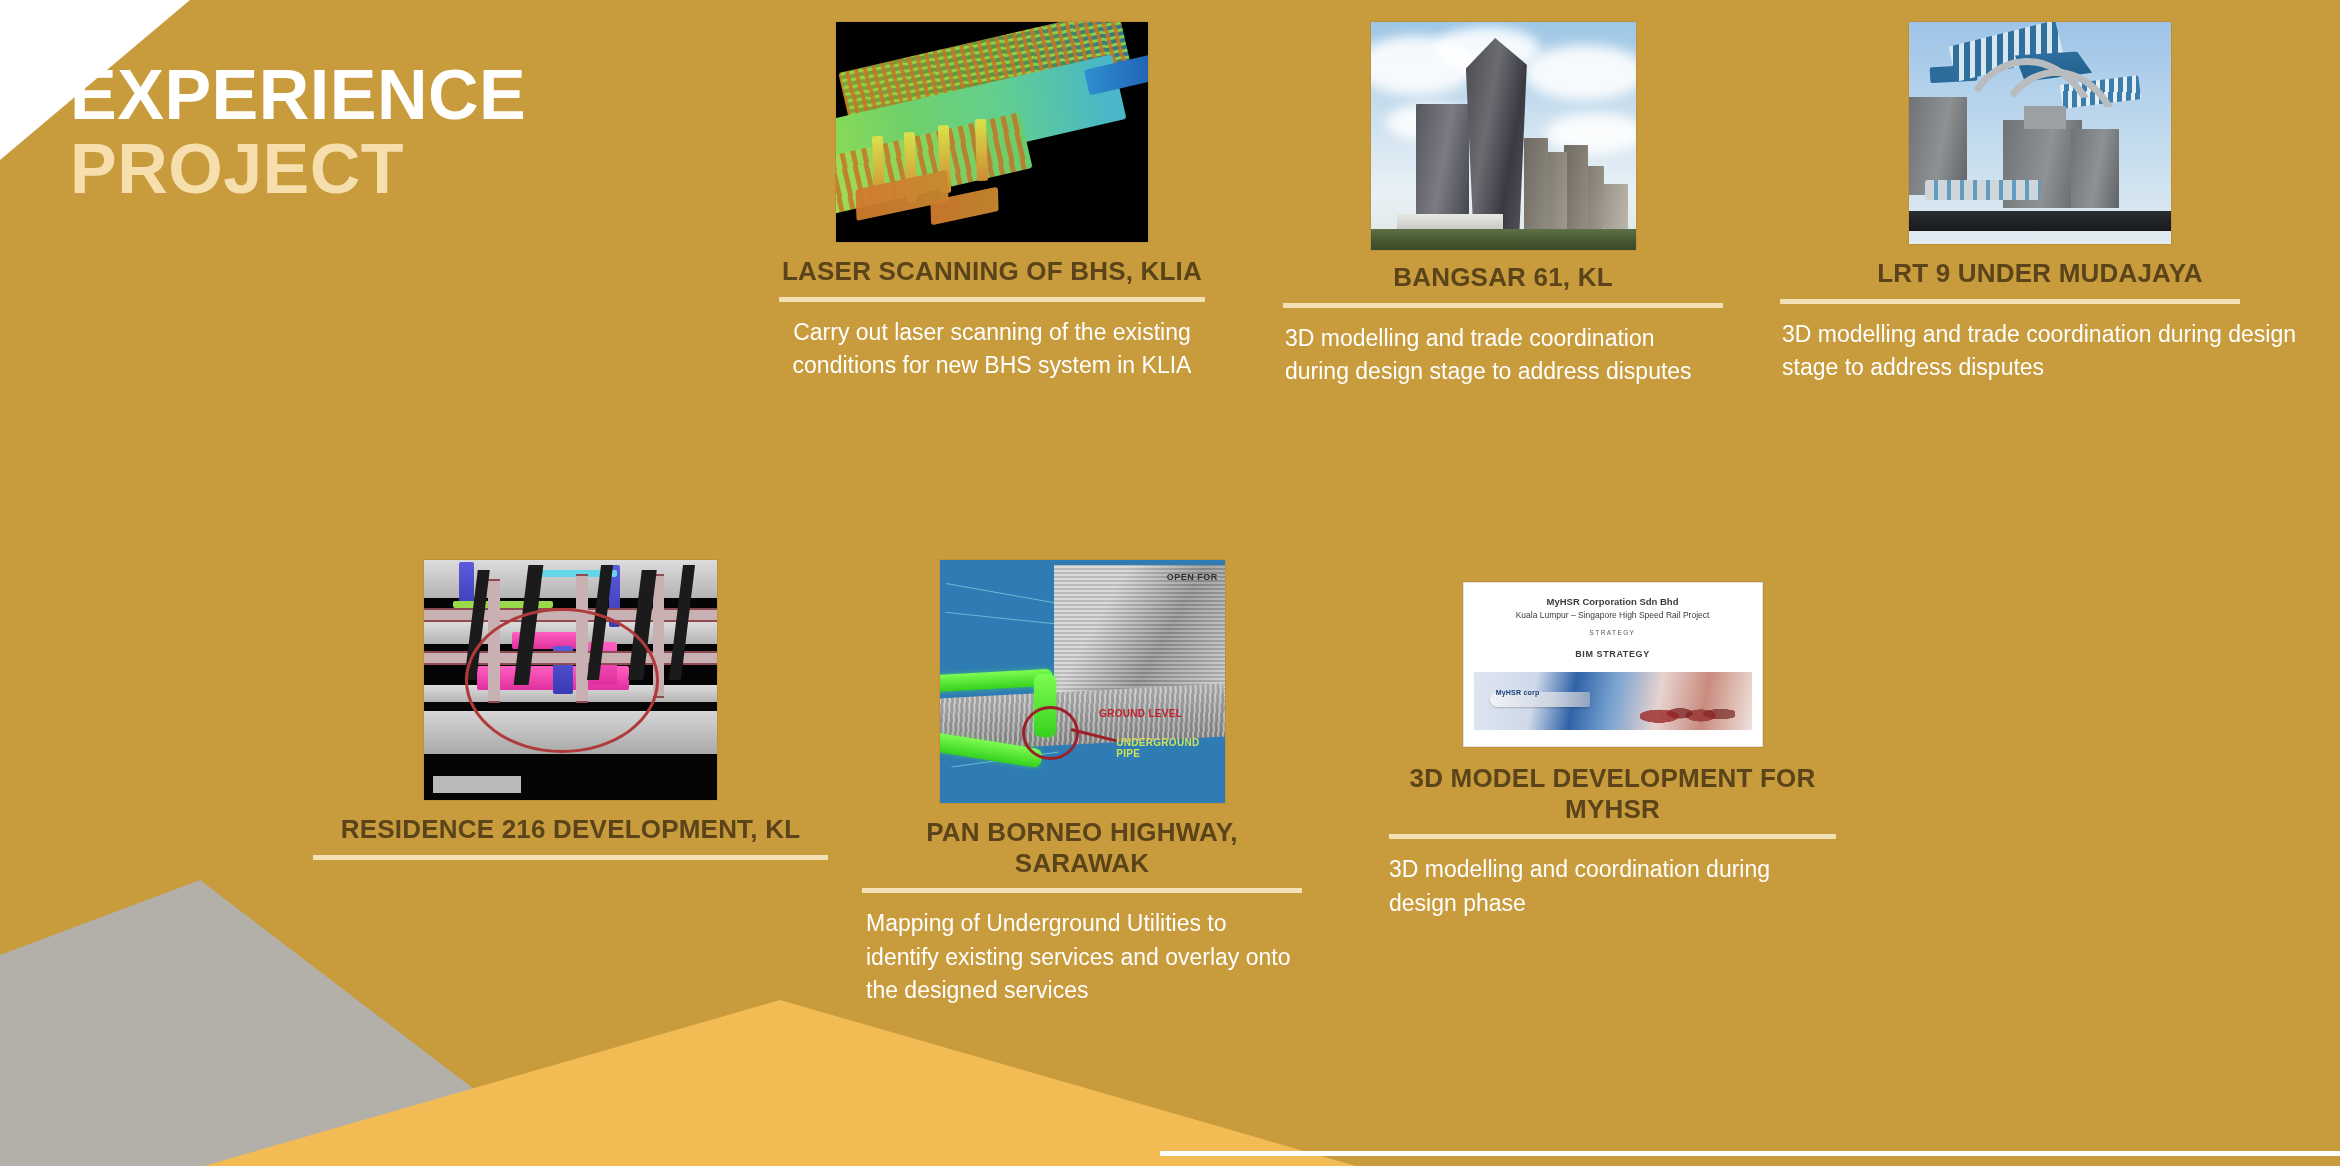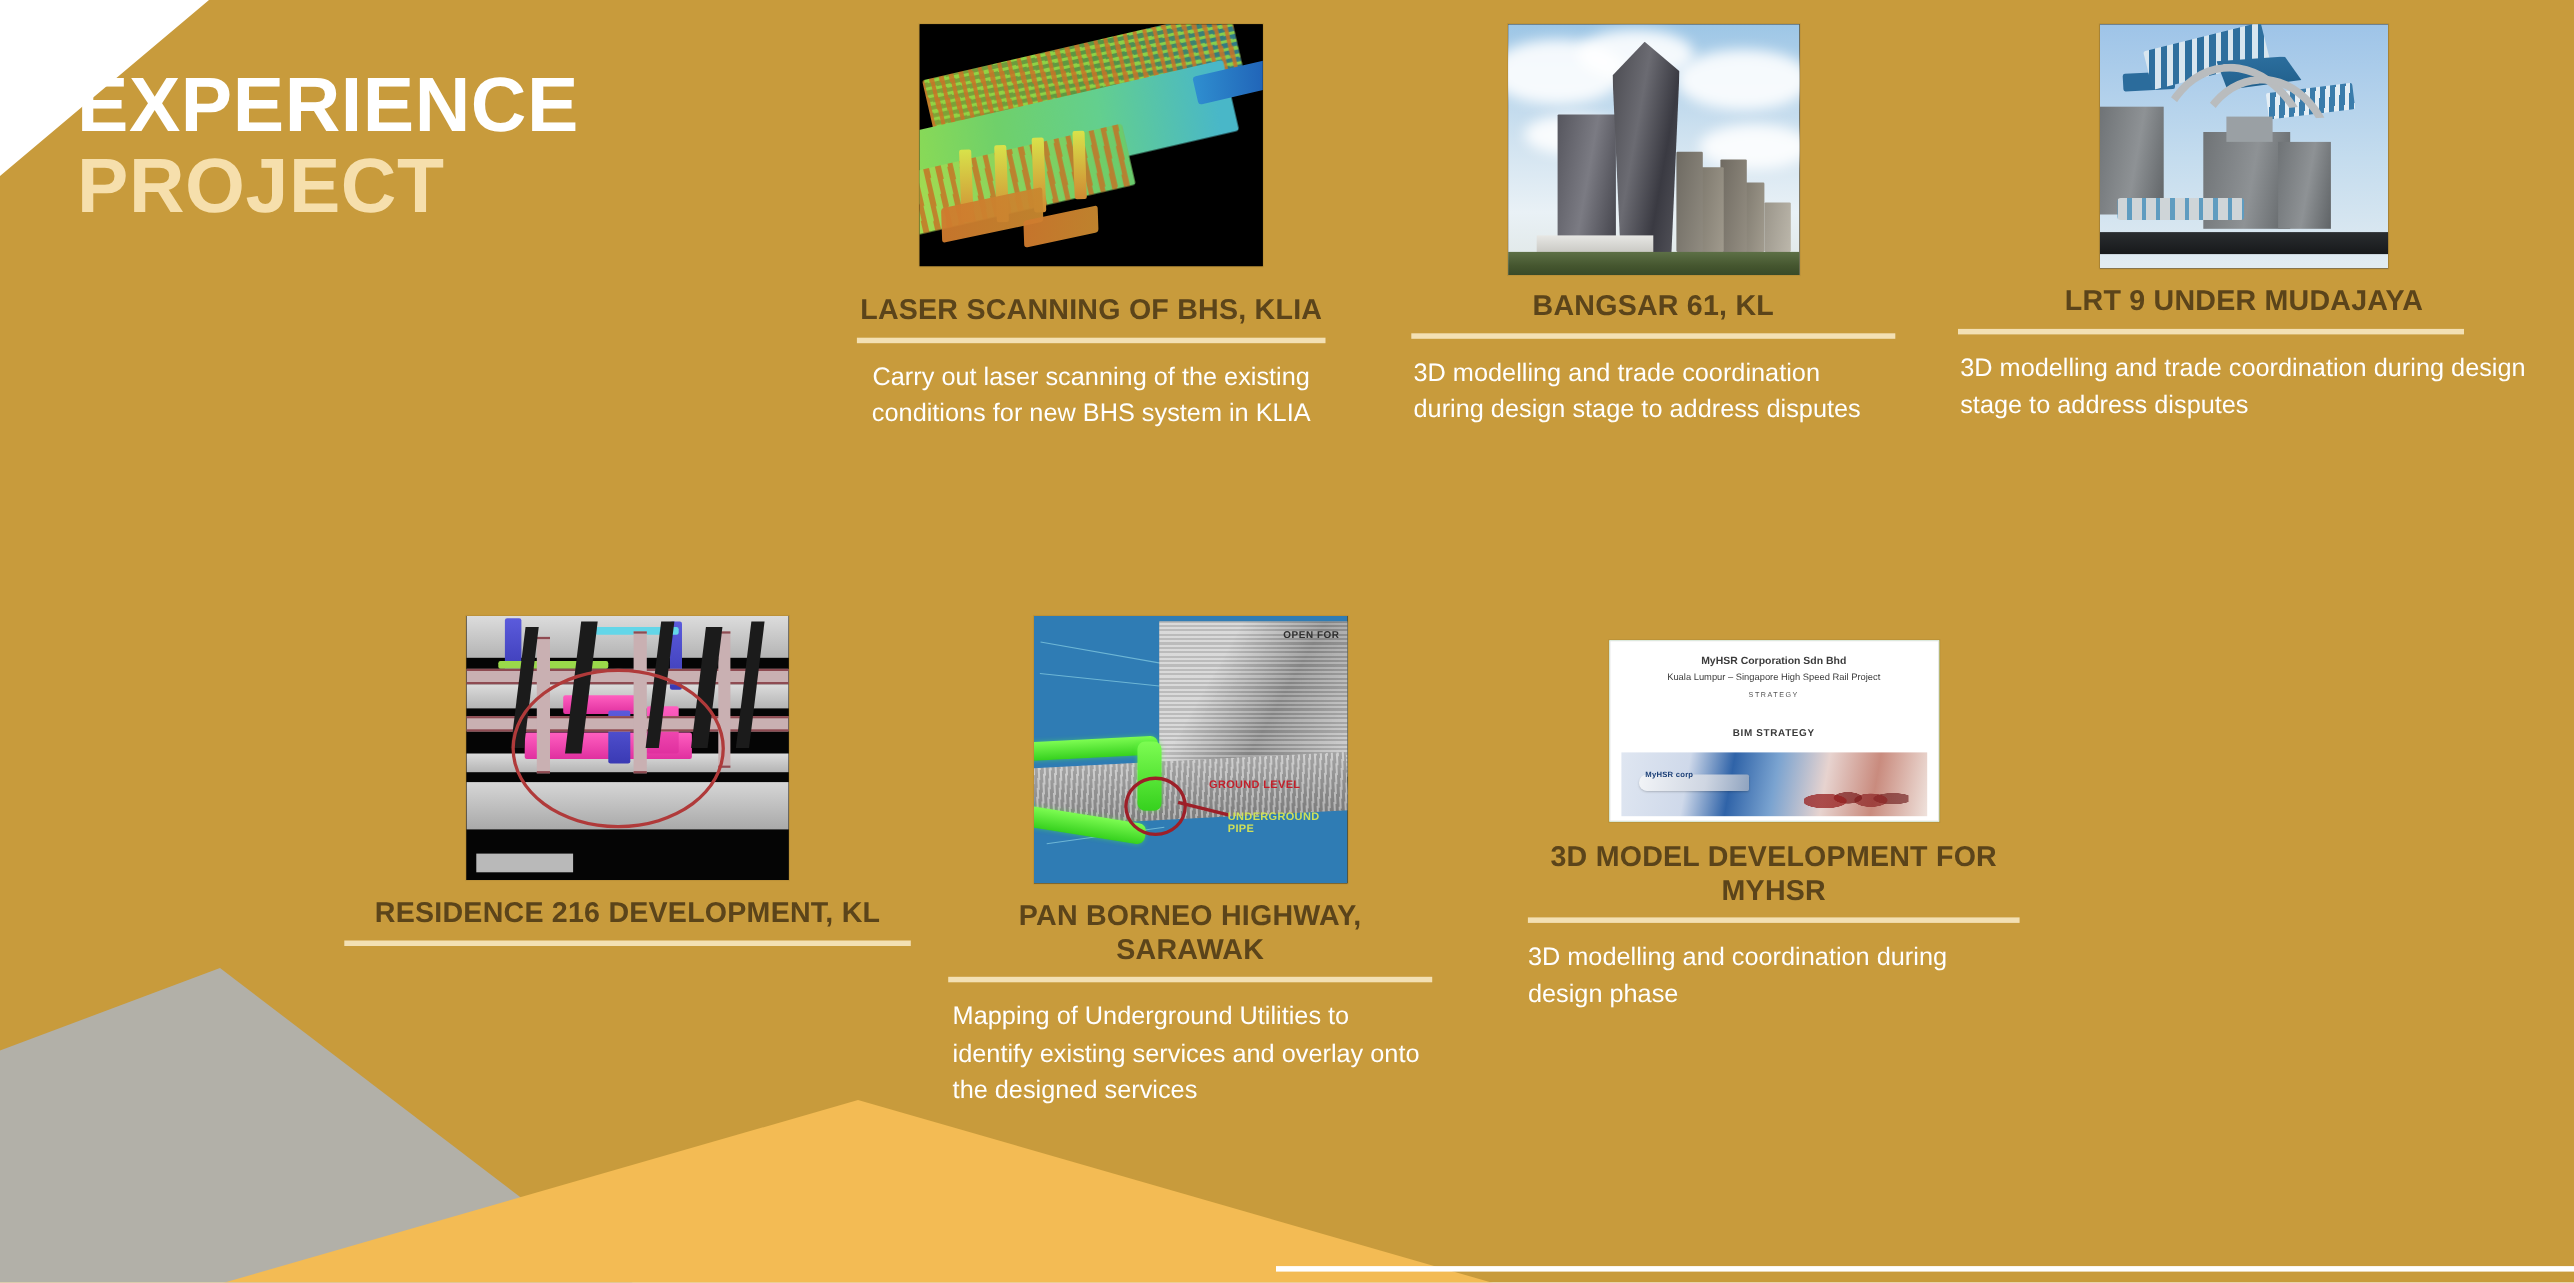--- a/index.html
+++ b/index.html
@@ -344,21 +344,21 @@
     border: 1px solid #e3e3e3;
   }
   .doc-head {
     text-align: center;
     color: #3b3b3b;
     font-family: "Liberation Sans", sans-serif;
   }
   .doc-l1 { font-size: 9.5px; font-weight: 600; margin-top: 13px; }
   .doc-l2 { font-size: 8.5px; margin-top: 3px; }
   .doc-l3 { font-size: 6.5px; letter-spacing: 1.4px; margin-top: 9px; color: #555; }
-  .doc-l4 { font-size: 9px; font-weight: 700; letter-spacing: .6px; margin-top: 25px; }
+  .doc-l4 { font-size: 9px; font-weight: 700; letter-spacing: .6px; margin-top: 13px; }
   .doc-banner {
     position: relative;
     margin: 13px 10px 0 10px;
     height: 58px;
     background:
       linear-gradient(100deg, #dfe6f1 0%, #cfd9ea 22%, #2f63a8 36%, #7aa3d0 50%, #e7d3cf 66%, #c98b7e 82%, #efe2dc 100%);
     overflow: hidden;
   }
   .banner-train {
     position: absolute; left: 6%; top: 34%;
@@ -417,21 +417,21 @@
         <div class="pc-band pc-low"></div>
         <div class="pc-blue"></div>
         <div class="pc-col" style="left:12%;  top:52%; height:30%;"></div>
         <div class="pc-col" style="left:22%;  top:50%; height:32%;"></div>
         <div class="pc-col" style="left:33%;  top:47%; height:31%;"></div>
         <div class="pc-col" style="left:45%;  top:44%; height:28%;"></div>
         <div class="pc-plate" style="left:6%;  top:72%; width:30%; height:14%;"></div>
         <div class="pc-plate" style="left:30%; top:78%; width:22%; height:11%;"></div>
       </div>
     </div>
-    <div class="card-title" style="margin-top:24px;">LASER SCANNING OF BHS, KLIA</div>
+    <div class="card-title" style="margin-top:14px;">LASER SCANNING OF BHS, KLIA</div>
     <div class="divider" style="margin-left:22px; margin-right:22px;"></div>
     <div class="card-desc" style="text-align:center; padding:0 8px;">Carry out laser scanning of the existing conditions for new BHS system in KLIA</div>
   </div>
 
   <div class="card" style="left:1283px; top:22px; width:440px;">
     <div class="thumb" style="width: 265px; height: 228px; margin-left: auto; margin-right: auto;">
       <div class="sky-wrap">
         <div class="cloud" style="left:-6%;  top:6%;  width:46%; height:26%;"></div>
         <div class="cloud" style="left:24%;  top:2%;  width:40%; height:20%;"></div>
         <div class="cloud" style="left:58%;  top:10%; width:46%; height:24%;"></div>

